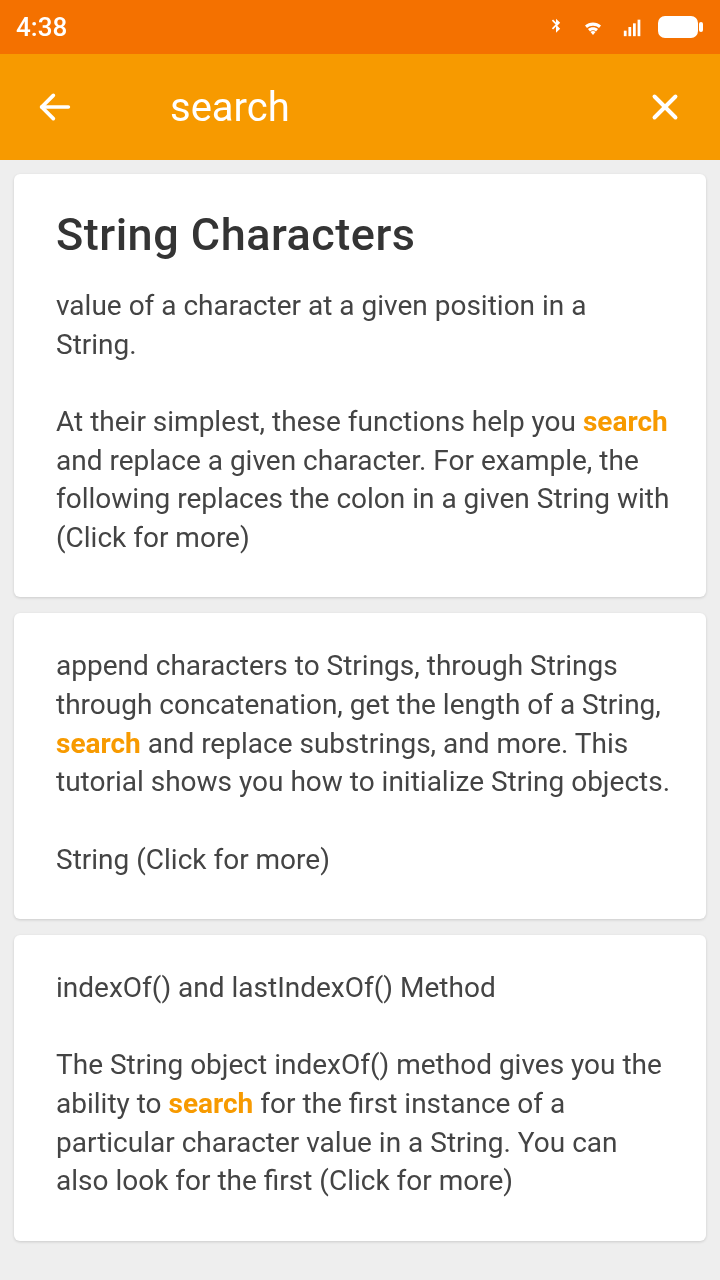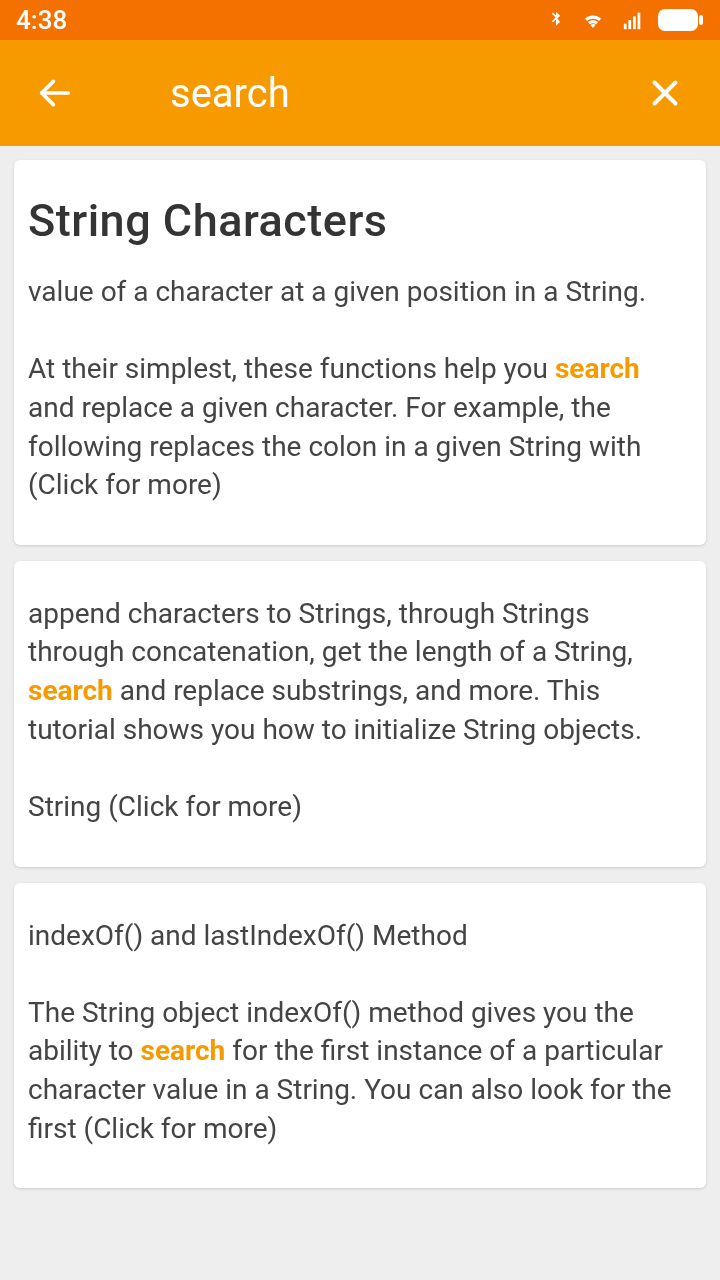--- a/index.html
+++ b/index.html
@@ -1,20 +1,20 @@
 <!DOCTYPE html>
 <html><head>
 <meta charset="utf-8">
 <style>
   * { box-sizing: border-box; margin: 0; padding: 0; }
   html, body { width: 720px; height: 1280px; overflow: hidden; font-family: -apple-system, Roboto, "Helvetica Neue", Arial, sans-serif; }
   body { background: #eeeeee; }
 
   .status-bar {
-    height: 40px;
+    height: 54px;
     background: #f47100;
     color: #fff;
     display: flex;
     align-items: center;
     justify-content: space-between;
     padding: 0 16px;
     font-size: 26px;
     font-weight: 500;
   }
   .status-right { display: flex; align-items: center; gap: 12px; }
@@ -36,21 +36,21 @@
     color: #fff;
     font-weight: 400;
   }
   .close-btn { width:50px; display:flex; align-items:center; justify-content:center; cursor:pointer; }
   .close-btn svg { display:block; }
 
   .content { padding: 14px; }
   .card {
     background: #fff;
     border-radius: 6px;
-    padding: 34px 34px 40px 14px;
+    padding: 34px 34px 40px 42px;
     margin-bottom: 16px;
     box-shadow: 0 1px 3px rgba(0,0,0,0.15);
     cursor: pointer;
   }
   .card-title {
     font-size: 45px;
     font-weight: 500;
     color: #343434;
     letter-spacing: 0.5px;
     margin-bottom: 26px;

